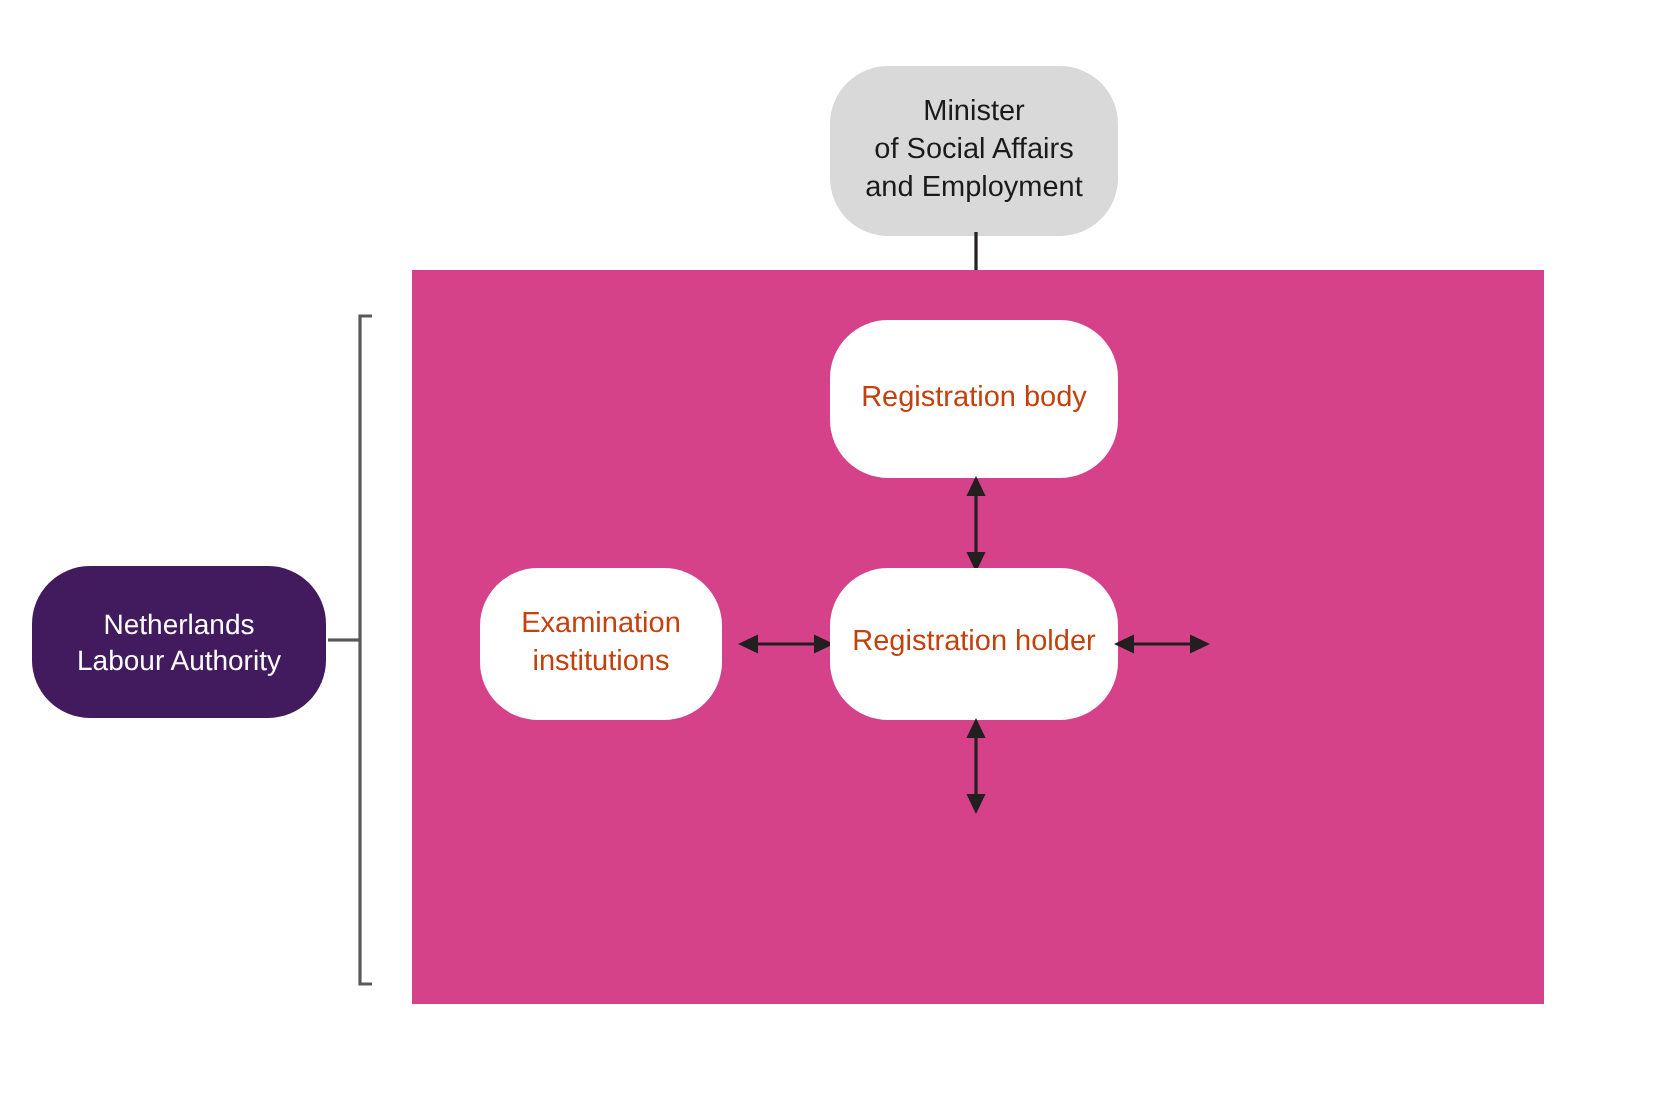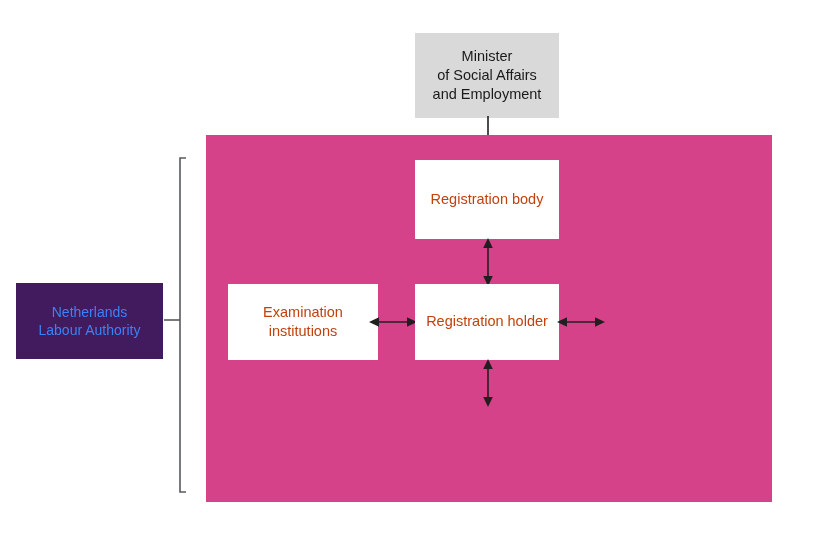--- a/index.html
+++ b/index.html
@@ -19,20 +19,21 @@
   }
   .node {
     position: absolute;
     box-sizing: border-box;
     display: flex;
     align-items: center;
     justify-content: center;
     text-align: center;
     line-height: 1.32;
     white-space: pre-line;
+    border-radius: 29px;
   }
   
   #minister-box {
     left: 415px;
     top: 33px;
     width: 144px;
     height: 85px;
     background: #d9d9d9;
     color: #1a1a1a;
     font-size: 14.5px;
@@ -46,21 +47,21 @@
     height: 367px;
     background: #d6428a;
   }
   
   #nla-box {
     left: 16px;
     top: 283px;
     width: 147px;
     height: 76px;
     background: #421a5e;
-    color: #3b82f6;
+    color: #ffffff;
     font-size: 14px;
   }
   
   .white-box {
     background: #ffffff;
     color: #c2410c;
     font-size: 14.5px;
   }
   #registration-body-box {
     left: 415px;
@@ -68,23 +69,23 @@
     width: 144px;
     height: 79px;
   }
   #registration-holder-box {
     left: 415px;
     top: 284px;
     width: 144px;
     height: 76px;
   }
   #examination-box {
-    left: 228px;
+    left: 240px;
     top: 284px;
-    width: 150px;
+    width: 121px;
     height: 76px;
   }
   #industry-box {
     left: 603px;
     top: 284px;
     width: 145px;
     height: 76px;
   }
   #client-box {
     left: 415px;

